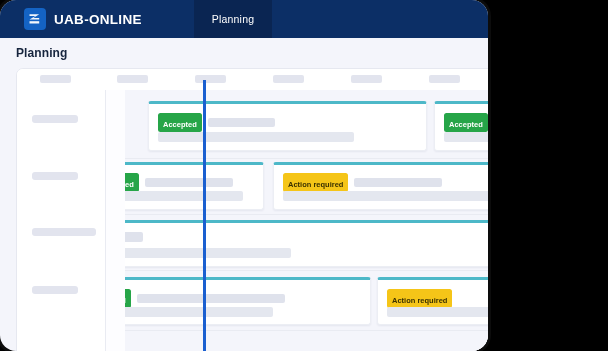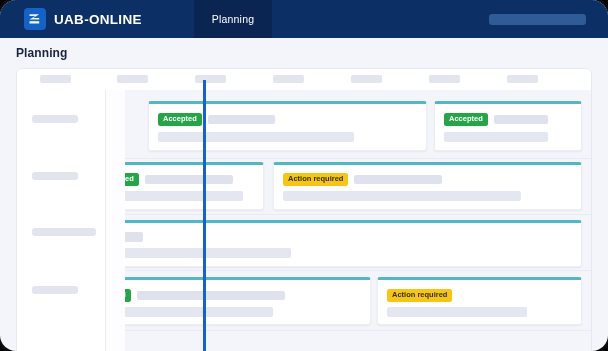--- a/index.html
+++ b/index.html
@@ -4,21 +4,21 @@
 <style>
   html,body{margin:0;padding:0;}
   body{
     width:608px;height:351px;overflow:hidden;
     background:#000;
     font-family:"Liberation Sans", sans-serif;
   }
 
   
   .frame{
-    position:absolute;left:0;top:0;width:608px;height:351px;
+    position:absolute;left:0;top:0;width:488px;height:351px;
     background:#f4f5fb;
     border-radius:16px;
     overflow:hidden;
     box-shadow:0 0 0 3px #0c0c0c;
   }
 
   
   .topnav{
     position:absolute;left:0;top:0;width:608px;height:38px;
     background:#0c2f66;
@@ -126,21 +126,21 @@
     border-radius:3px;
     box-shadow:0 1px 2px rgba(25,40,80,.07);
     overflow:hidden;
     z-index:1;
   }
   .tl-row{
     position:absolute;display:flex;align-items:center;gap:6px;
   }
   .badge{
     display:inline-block;
-    padding:2px 5px 3px 5px;
+    padding:8px 5px 3px 5px;
     border-radius:2.5px;
     font-size:7.5px;font-weight:bold;
     line-height:1;
     white-space:nowrap;
     color:#ffffff;
   }
   .badge.accepted{background:#26a548;}
   .badge.action{background:#f5c518;color:#3a3100;}
   .ph{
     height:9px;border-radius:2px;background:#dfe2ec;

